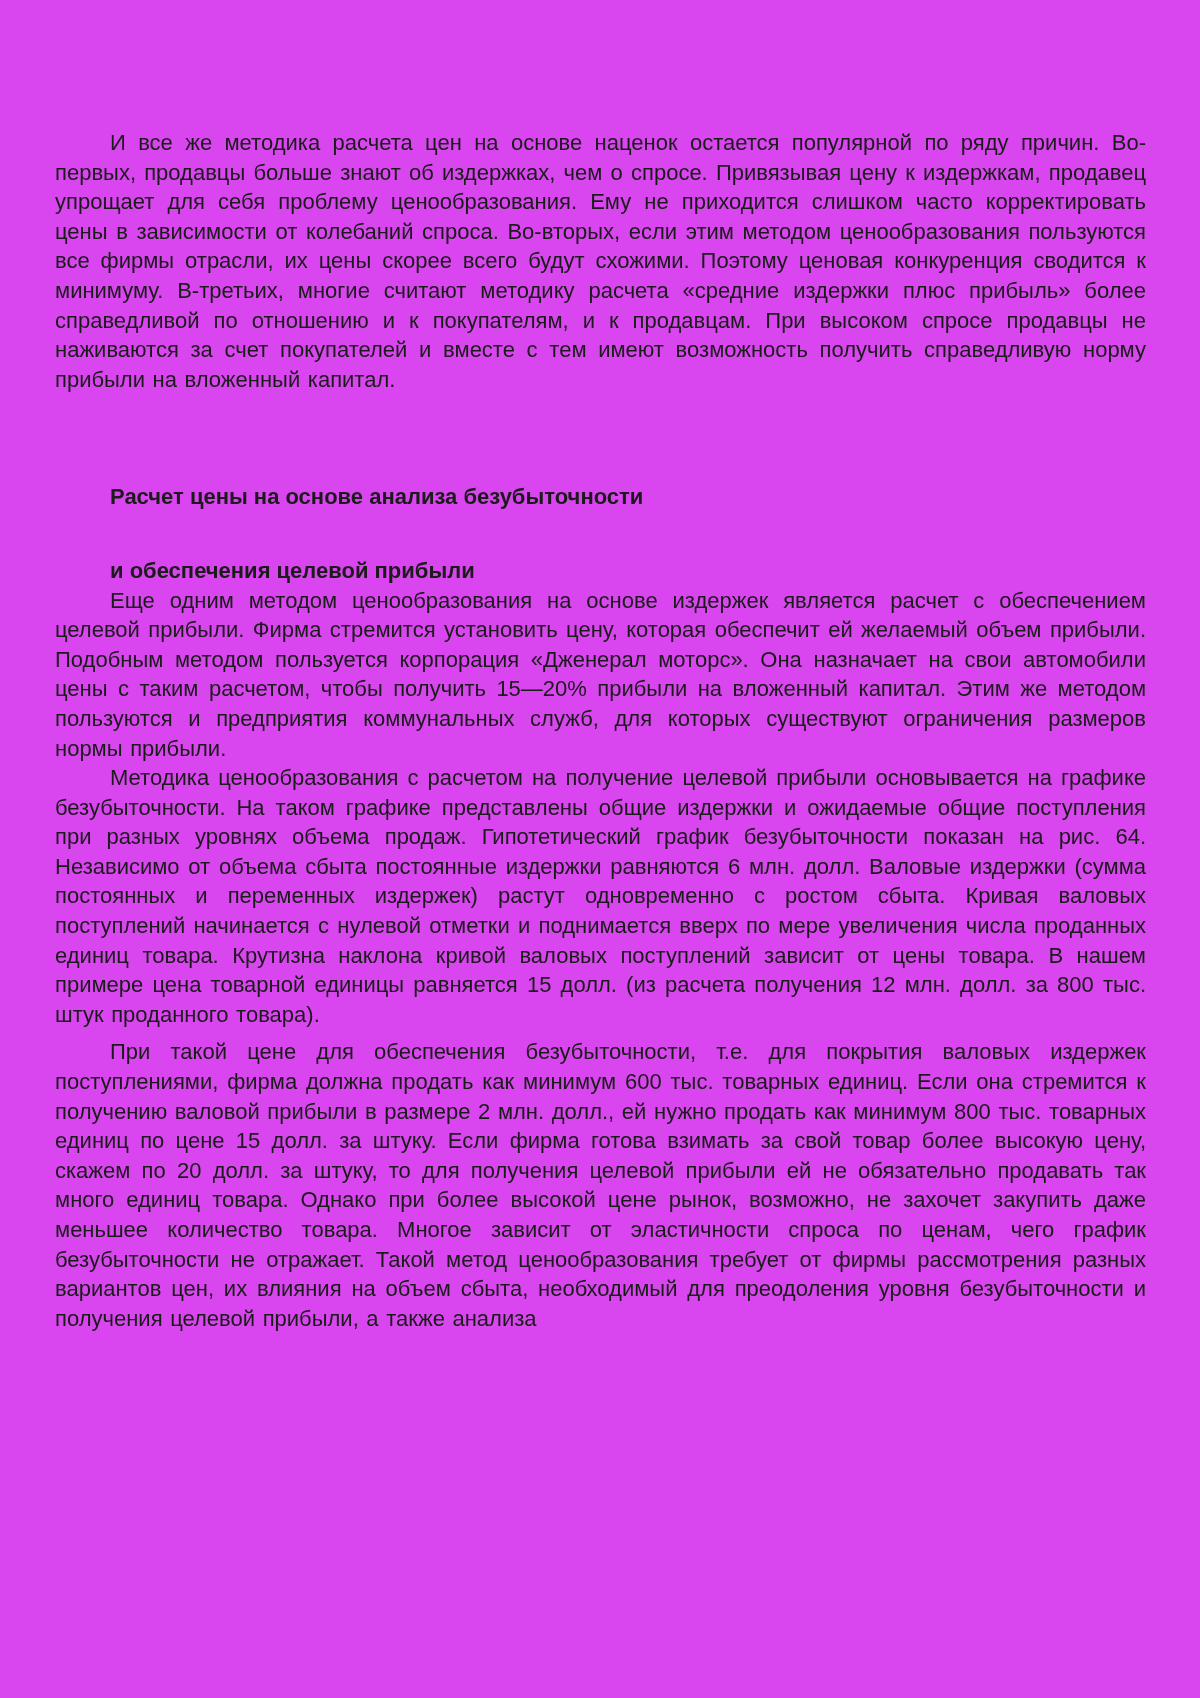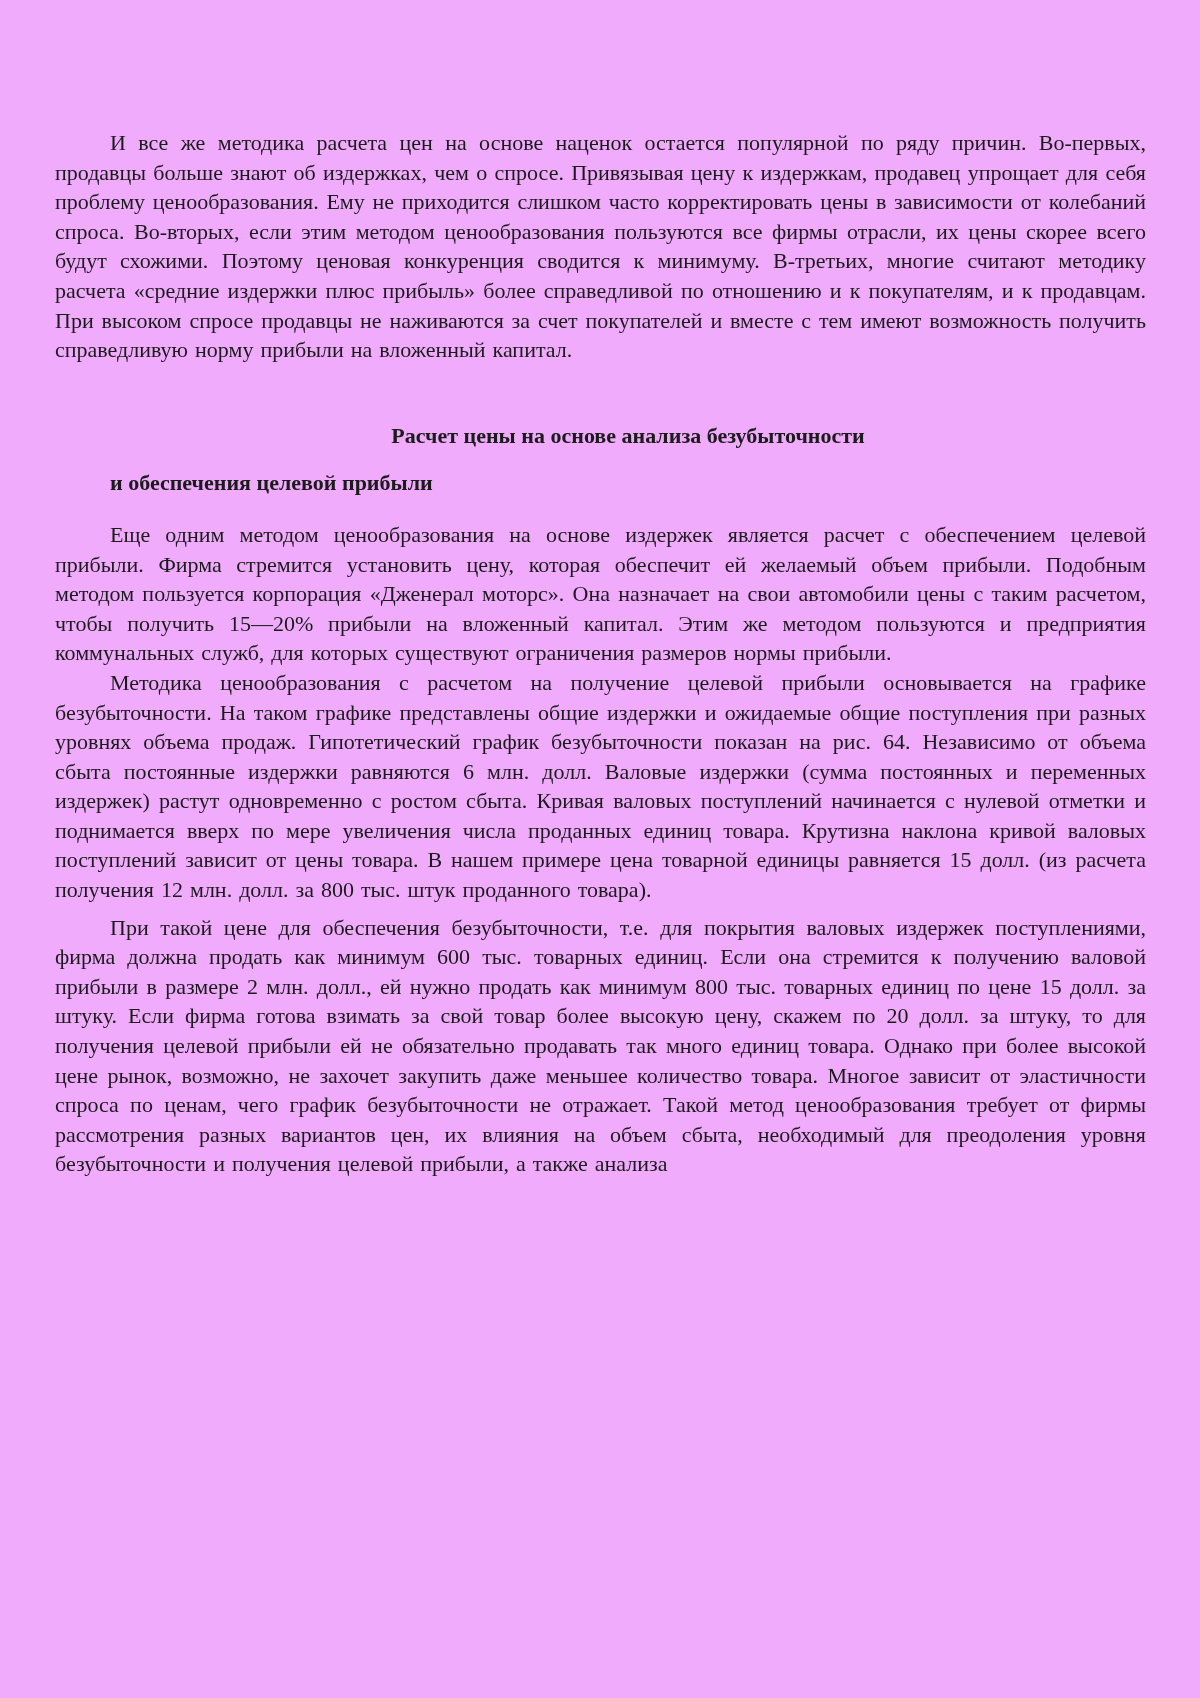--- a/index.html
+++ b/index.html
@@ -5,43 +5,43 @@
   html, body {
     margin: 0;
     padding: 0;
     background: #ffffff;
   }
   .page {
     position: relative;
     width: 1200px;
     height: 1698px;
     box-sizing: border-box;
-    background: #f0abfc;
+    background: #d946ef;
     color: #1b1b1b;
-    font-family: Liberation Serif, serif;
+    font-family: Liberation Sans, sans-serif;
     font-size: 22px;
     line-height: 29.6px;
     padding: 128px 54px 0 55px;
     overflow: hidden;
   }
   .para {
     margin: 0;
     text-align: justify;
     text-indent: 55px;
     word-spacing: 1.5px;
   }
   .heading {
     margin: 0 0 0 55px;
     font-size: 22px;
     font-weight: bold;
     line-height: 29.6px;
   }
-  #heading-line-1 { margin-top: 56px; text-align: center; }
-  #heading-line-2 { margin-top: 18px; }
-  #para-2 { margin-top: 22px; }
+  #heading-line-1 { margin-top: 88px; }
+  #heading-line-2 { margin-top: 44px; }
+  #para-2 { }
   #para-3 { }
   #para-4 { margin-top: 8px; }
 </style>
 </head>
 <body>
 
 <div class="page">
 
   <p class="para" id="para-1">И все же методика расчета цен на основе наценок остается популярной по ряду причин. Во-первых, продавцы больше знают об издержках, чем о спросе. Привязывая цену к издержкам, продавец упрощает для себя проблему ценообразования. Ему не приходится слишком часто корректировать цены в зависимости от колебаний спроса. Во-вторых, если этим методом ценообразования пользуются все фирмы отрасли, их цены скорее всего будут схожими. Поэтому ценовая конкуренция сводится к минимуму. В-третьих, многие считают методику расчета «средние издержки плюс прибыль» более справедливой по отношению и к покупателям, и к продавцам. При высоком спросе продавцы не наживаются за счет покупателей и вместе с тем имеют возможность получить справедливую норму прибыли на вложенный капитал.</p>
 

